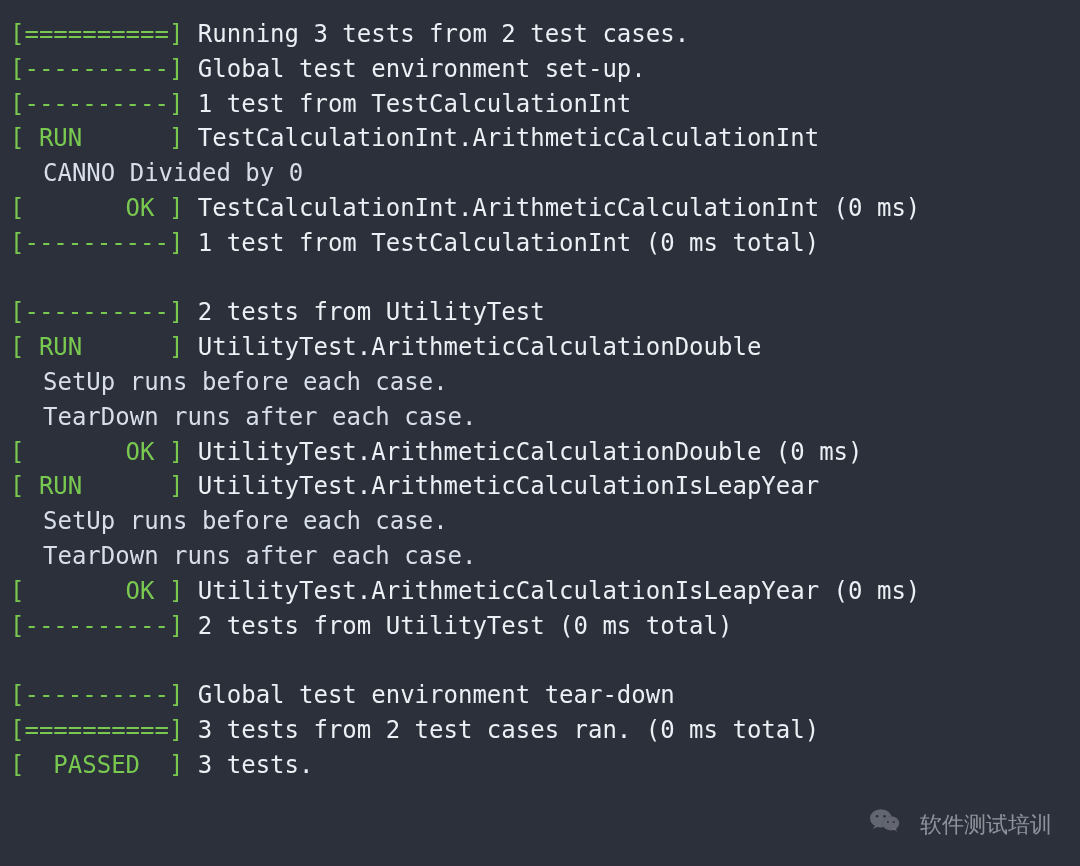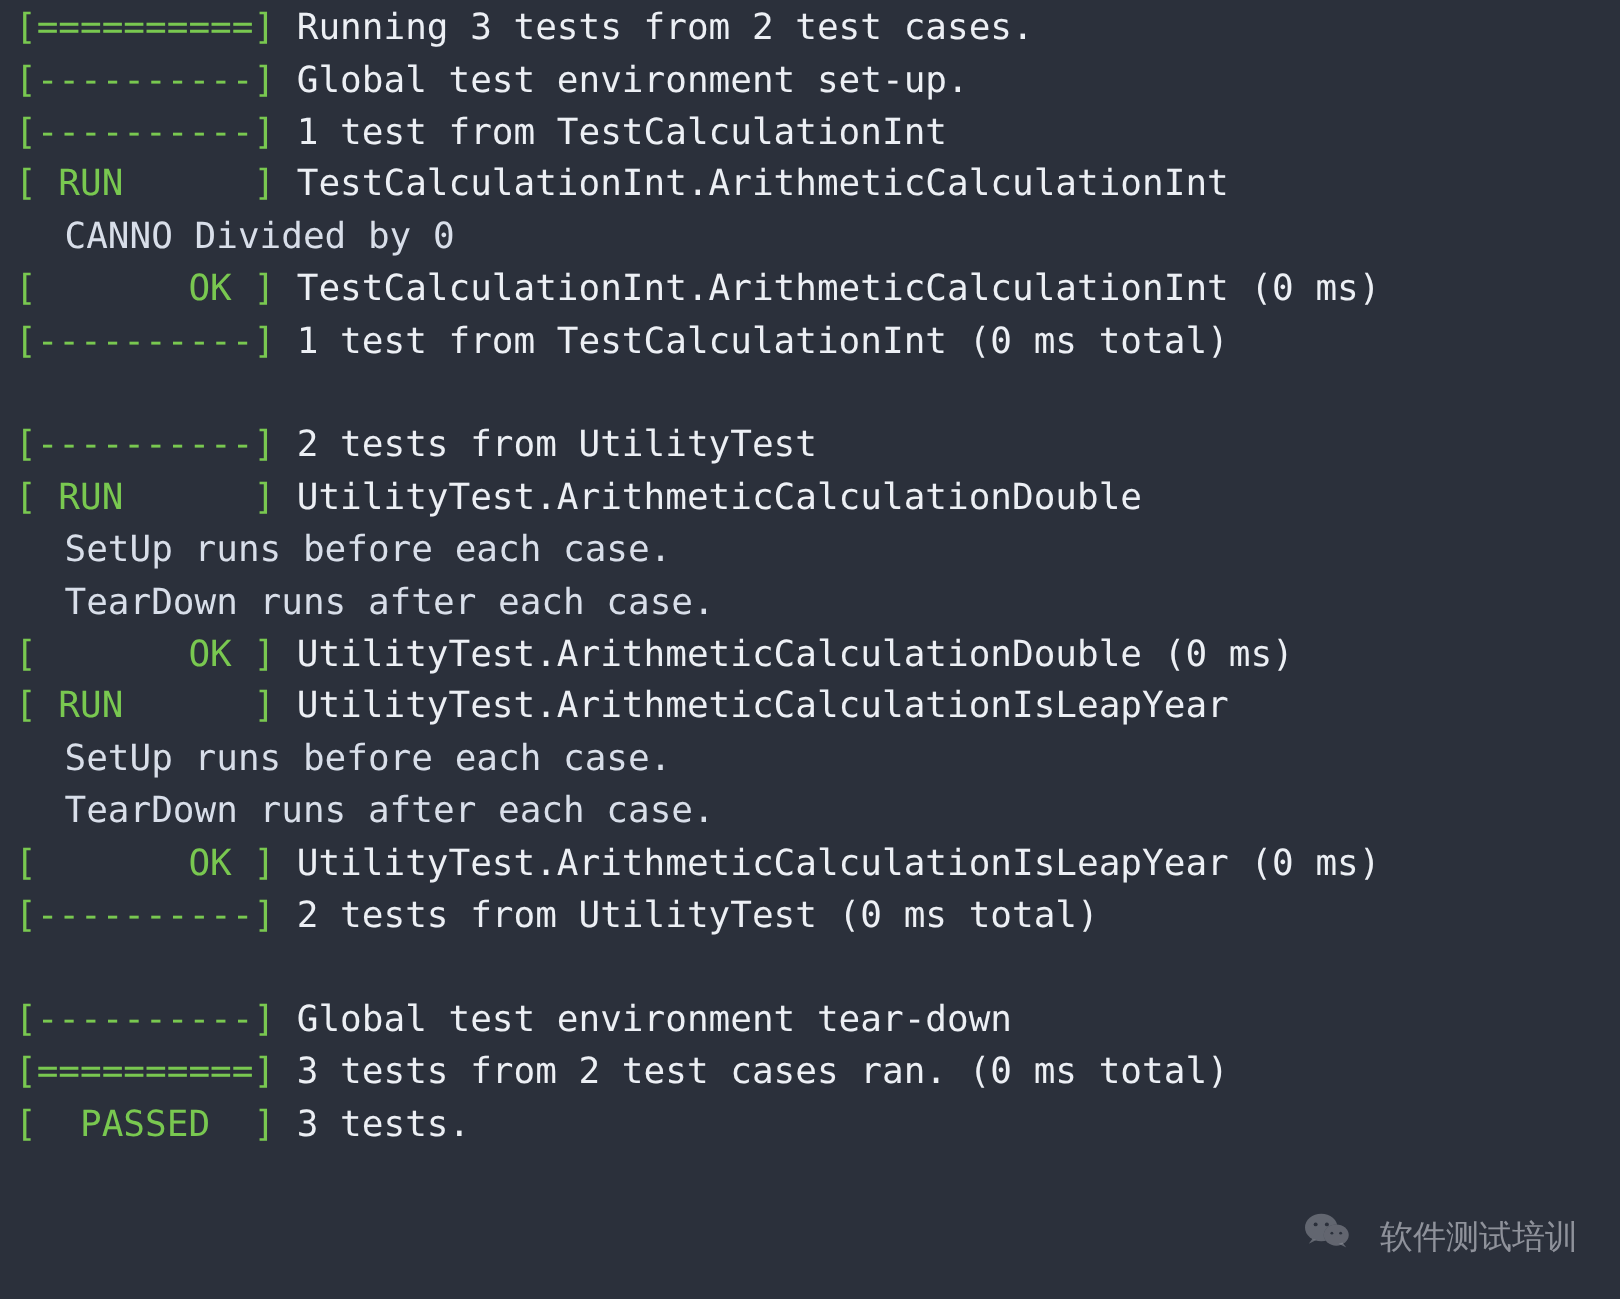--- a/index.html
+++ b/index.html
@@ -8,21 +8,21 @@
     width: 1080px;
     height: 866px;
     background: #2b303b;
     color: #d8dee9;
     font-family: "Menlo", "Consolas", "DejaVu Sans Mono", "Liberation Mono", monospace;
     font-size: 24px;
     line-height: 1.45;
     overflow: hidden;
   }
   .terminal {
-    padding: 1px 10px 10px 10px;
+    padding: 17px 10px 10px 10px;
     white-space: pre;
     letter-spacing: 0px;
   }
   .line { display: block; font-family: inherit; }
   .blank { height: 1.45em; }
   .tag {
     color: #79c850; 
   }
   .msg {
     color: #eceff4; 

